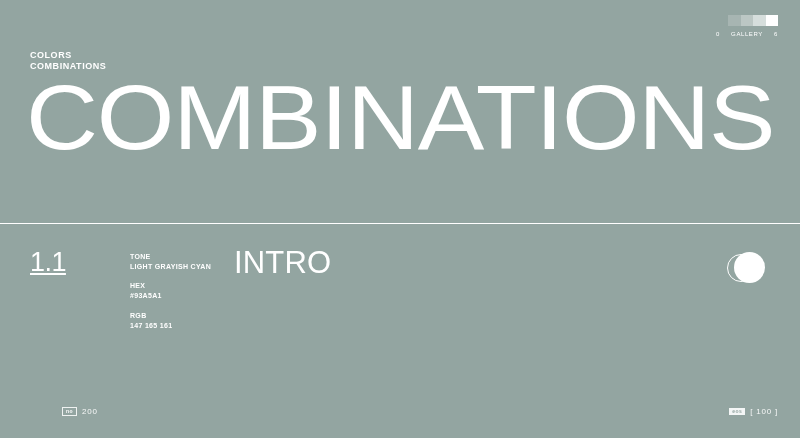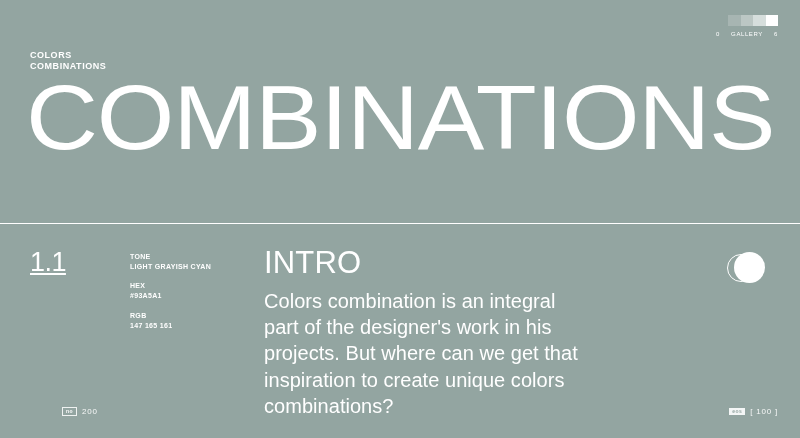--- a/index.html
+++ b/index.html
@@ -117,21 +117,21 @@
     font-weight: 700;
     text-transform: uppercase;
   }
   .meta-group { margin-bottom: 9px; }
   .meta-group:last-child { margin-bottom: 0; }
   .meta-key { display: block; }
   .meta-val { display: block; }
 
   .intro {
     position: absolute;
-    left: 264px;
+    left: 234px;
     top: 247px;
     width: 330px;
   }
   .intro-title {
     font-size: 31px;
     font-weight: 400;
     line-height: 1.05;
     letter-spacing: 0.005em;
     margin: 0 0 8px 0;
   }
@@ -264,21 +264,20 @@
       <span class="meta-val">#93A5A1</span>
     </div>
     <div class="meta-group">
       <span class="meta-key">RGB</span>
       <span class="meta-val">147 165 161</span>
     </div>
   </div>
 
   <div class="intro">
     <h2 class="intro-title">INTRO</h2>
-    <p class="intro-body">Colors combination is an integral part of the designer's work in his projects. But where can we get that inspiration to create unique colors combinations?</p>
   </div>
 
   <div class="circles">
     <div class="circle-ring"></div>
     <div class="circle-fill"></div>
   </div>
 
   <div class="footer-left">
     <span class="tag-box">no</span>
     <span class="footer-num">200</span>

